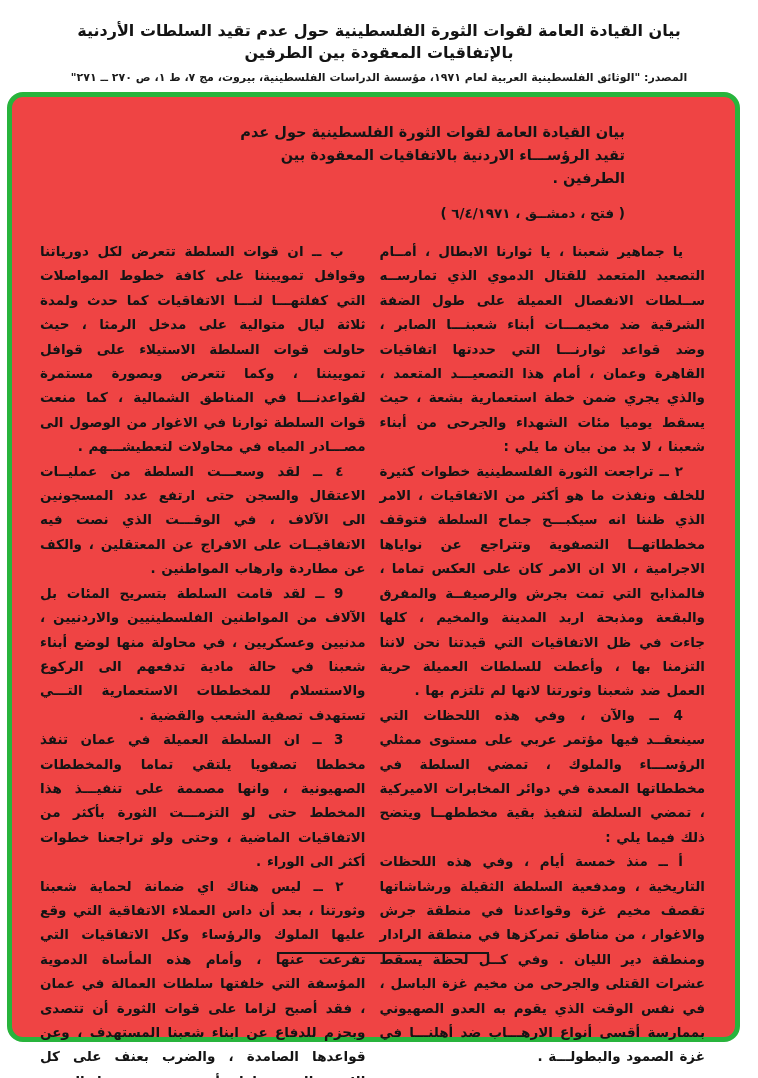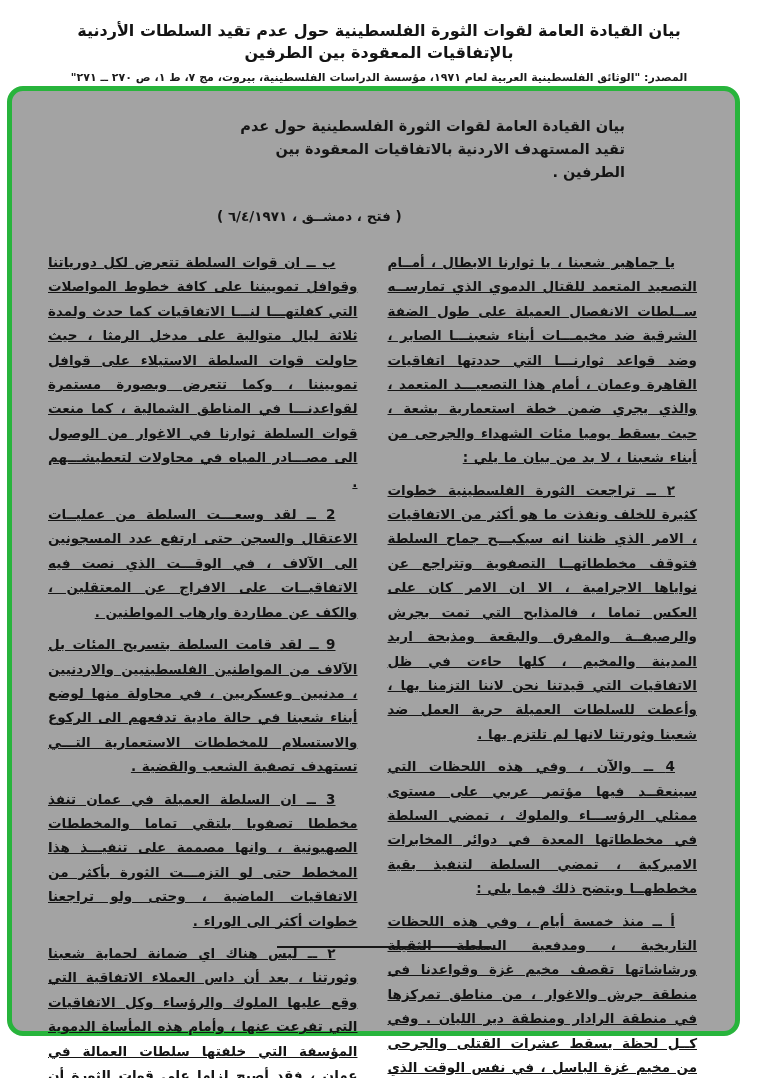--- a/index.html
+++ b/index.html
@@ -30,64 +30,63 @@
     letter-spacing: 0px;
   }
   .header-source {
     font-size: 11px;
     font-weight: bold;
     margin-top: 7px;
     color: #1a1a1a;
   }
   .frame {
     position: absolute;
-    top: 86px;
+    top: 92px;
     left: 7px;
     width: 723px;
     height: 940px;
     border: 5px solid #28b43c;
     border-radius: 16px;
-    background: #a3a3a3;
+    background: #ef4444;
   }
   .doc-title-block {
     width: 408px;
     margin: 24px 110px 0 auto;
     text-align: right;
   }
   .doc-title {
     font-size: 14.5px;
     font-weight: bold;
     line-height: 23px;
     margin: 0;
   }
   .doc-dateline {
     font-size: 13.5px;
     font-weight: bold;
-    margin-top: 24px;
-    text-align: left;
+    margin-top: 15px;
+    text-align: right;
   }
   .columns {
     display: flex;
     flex-direction: row; 
     gap: 14px;
     margin: 18px 30px 0 28px;
   }
   .col {
     flex: 1 1 0;
     min-width: 0;
   }
   .col p {
-    margin: 8px;
+    margin: 0;
     font-size: 13.5px;
     font-weight: bold;
     line-height: 24.4px;
     text-align: justify;
     text-indent: 22px;
     word-spacing: 1px;
-    text-decoration: underline;
   }
   .divider {
     position: absolute;
     top: 855px;
     left: 265px;
     width: 212px;
     height: 2px;
     background: #161616;
   }
 </style>
@@ -98,36 +97,36 @@
 
   <div class="header">
     <div class="header-title">بيان القيادة العامة لقوات الثورة الفلسطينية حول عدم تقيد السلطات الأردنية بالإتفاقيات المعقودة بين الطرفين</div>
     <div class="header-source">المصدر: "الوثائق الفلسطينية العربية لعام ١٩٧١، مؤسسة الدراسات الفلسطينية، بيروت، مج ٧، ط ١، ص ٢٧٠ ــ ٢٧١"</div>
   </div>
 
   <div class="frame">
 
     <div class="doc-title-block">
       <div class="doc-title">بيان القيادة العامة لقوات الثورة الفلسطينية حول عدم</div>
-      <div class="doc-title">تقيد المستهدف الاردنية بالاتفاقيات المعقودة بين الطرفين .</div>
+      <div class="doc-title">تقيد الرؤســـاء الاردنية بالاتفاقيات المعقودة بين الطرفين .</div>
       <div class="doc-dateline">( فتح ، دمشــق ، ٦/٤/١٩٧١ )</div>
     </div>
 
     <div class="columns">
 
       <div class="col">
         <p>يا جماهير شعبنا ، يا ثوارنا الابطال ، أمــام التصعيد المتعمد للقتال الدموي الذي تمارســه ســلطات الانفصال العميلة على طول الضفة الشرقية ضد مخيمـــات أبناء شعبنـــا الصابر ، وضد قواعد ثوارنـــا التي حددتها اتفاقيات القاهرة وعمان ، أمام هذا التصعيـــد المتعمد ، والذي يجري ضمن خطة استعمارية بشعة ، حيث يسقط يوميا مئات الشهداء والجرحى من أبناء شعبنا ، لا بد من بيان ما يلي :</p>
         <p>٢ ــ تراجعت الثورة الفلسطينية خطوات كثيرة للخلف ونفذت ما هو أكثر من الاتفاقيات ، الامر الذي ظننا انه سيكبـــح جماح السلطة فتوقف مخططاتهــا التصفوية وتتراجع عن نواياها الاجرامية ، الا ان الامر كان على العكس تماما ، فالمذابح التي تمت بجرش والرصيفــة والمفرق والبقعة ومذبحة اربد المدينة والمخيم ، كلها جاءت في ظل الاتفاقيات التي قيدتنا نحن لاننا التزمنا بها ، وأعطت للسلطات العميلة حرية العمل ضد شعبنا وثورتنا لانها لم تلتزم بها .</p>
         <p>4 ــ والآن ، وفي هذه اللحظات التي سينعقــد فيها مؤتمر عربي على مستوى ممثلي الرؤســـاء والملوك ، تمضي السلطة في مخططاتها المعدة في دوائر المخابرات الاميركية ، تمضي السلطة لتنفيذ بقية مخططهــا ويتضح ذلك فيما يلي :</p>
         <p>أ ــ منذ خمسة أيام ، وفي هذه اللحظات التاريخية ، ومدفعية السلطة الثقيلة ورشاشاتها تقصف مخيم غزة وقواعدنا في منطقة جرش والاغوار ، من مناطق تمركزها في منطقة الرادار ومنطقة دير الليان . وفي كــل لحظة يسقط عشرات القتلى والجرحى من مخيم غزة الباسل ، في نفس الوقت الذي يقوم به العدو الصهيوني بممارسة أقسى أنواع الارهـــاب ضد أهلنـــا في غزة الصمود والبطولـــة .</p>
       </div>
 
       <div class="col">
         <p>ب ــ ان قوات السلطة تتعرض لكل دورياتنا وقوافل تموييننا على كافة خطوط المواصلات التي كفلتهـــا لنـــا الاتفاقيات كما حدث ولمدة ثلاثة ليال متوالية على مدخل الرمثا ، حيث حاولت قوات السلطة الاستيلاء على قوافل تموييننا ، وكما تتعرض وبصورة مستمرة لقواعدنـــا في المناطق الشمالية ، كما منعت قوات السلطة ثوارنا في الاغوار من الوصول الى مصـــادر المياه في محاولات لتعطيشـــهم .</p>
-        <p>2 ــ لقد وسعـــت السلطة من عمليــات الاعتقال والسجن حتى ارتفع عدد المسجونين الى الآلاف ، في الوقـــت الذي نصت فيه الاتفاقيــات على الافراج عن المعتقلين ، والكف عن مطاردة وارهاب المواطنين .</p>
+        <p>٤ ــ لقد وسعـــت السلطة من عمليــات الاعتقال والسجن حتى ارتفع عدد المسجونين الى الآلاف ، في الوقـــت الذي نصت فيه الاتفاقيــات على الافراج عن المعتقلين ، والكف عن مطاردة وارهاب المواطنين .</p>
         <p>9 ــ لقد قامت السلطة بتسريح المئات بل الآلاف من المواطنين الفلسطينيين والاردنيين ، مدنيين وعسكريين ، في محاولة منها لوضع أبناء شعبنا في حالة مادية تدفعهم الى الركوع والاستسلام للمخططات الاستعمارية التـــي تستهدف تصفية الشعب والقضية .</p>
         <p>3 ــ ان السلطة العميلة في عمان تنفذ مخططا تصفويا يلتقي تماما والمخططات الصهيونية ، وانها مصممة على تنفيـــذ هذا المخطط حتى لو التزمـــت الثورة بأكثر من الاتفاقيات الماضية ، وحتى ولو تراجعنا خطوات أكثر الى الوراء .</p>
         <p>٢ ــ ليس هناك اي ضمانة لحماية شعبنا وثورتنا ، بعد أن داس العملاء الاتفاقية التي وقع عليها الملوك والرؤساء وكل الاتفاقيات التي تفرعت عنها ، وأمام هذه المأساة الدموية المؤسفة التي خلفتها سلطات العمالة في عمان ، فقد أصبح لزاما على قوات الثورة أن تتصدى وبحزم للدفاع عن ابناء شعبنا المستهدف ، وعن قواعدها الصامدة ، والضرب بعنف على كل الايدي التي تحاول أن تعيق مسيرتنا الثورية الصاعدة .</p>
 
       </div>
 
     </div>
 
     <div class="divider"></div>
 

